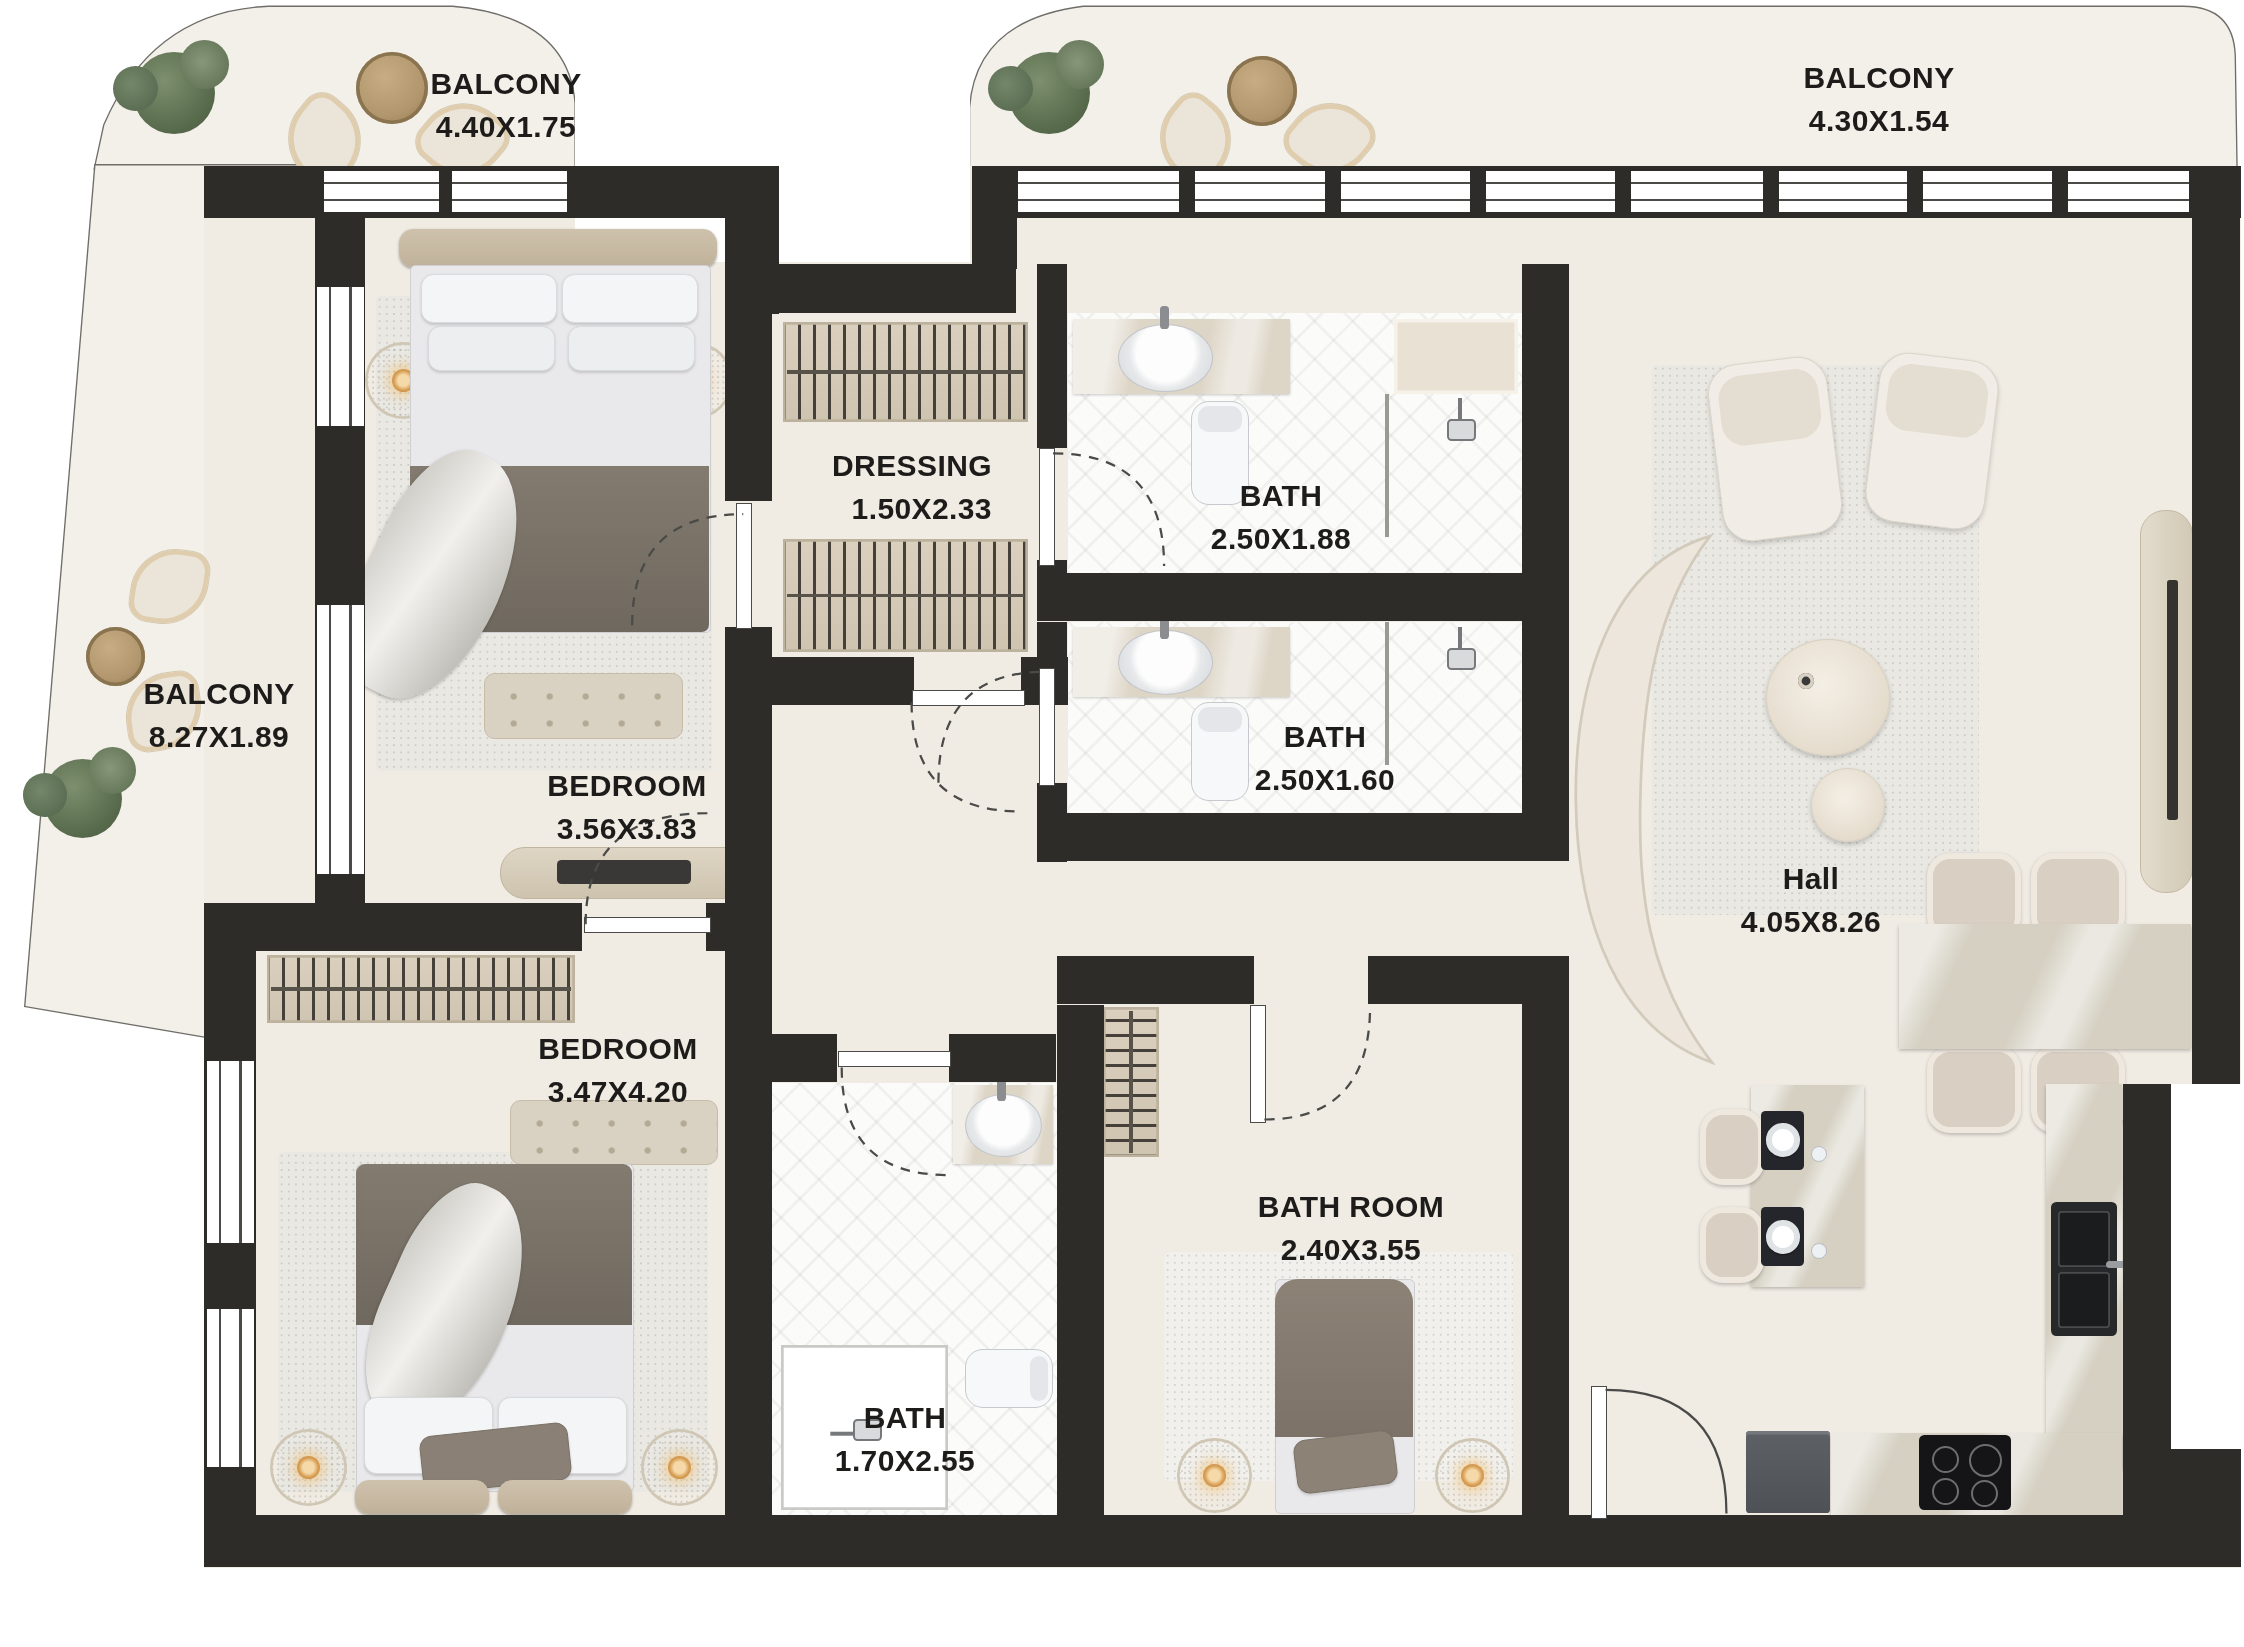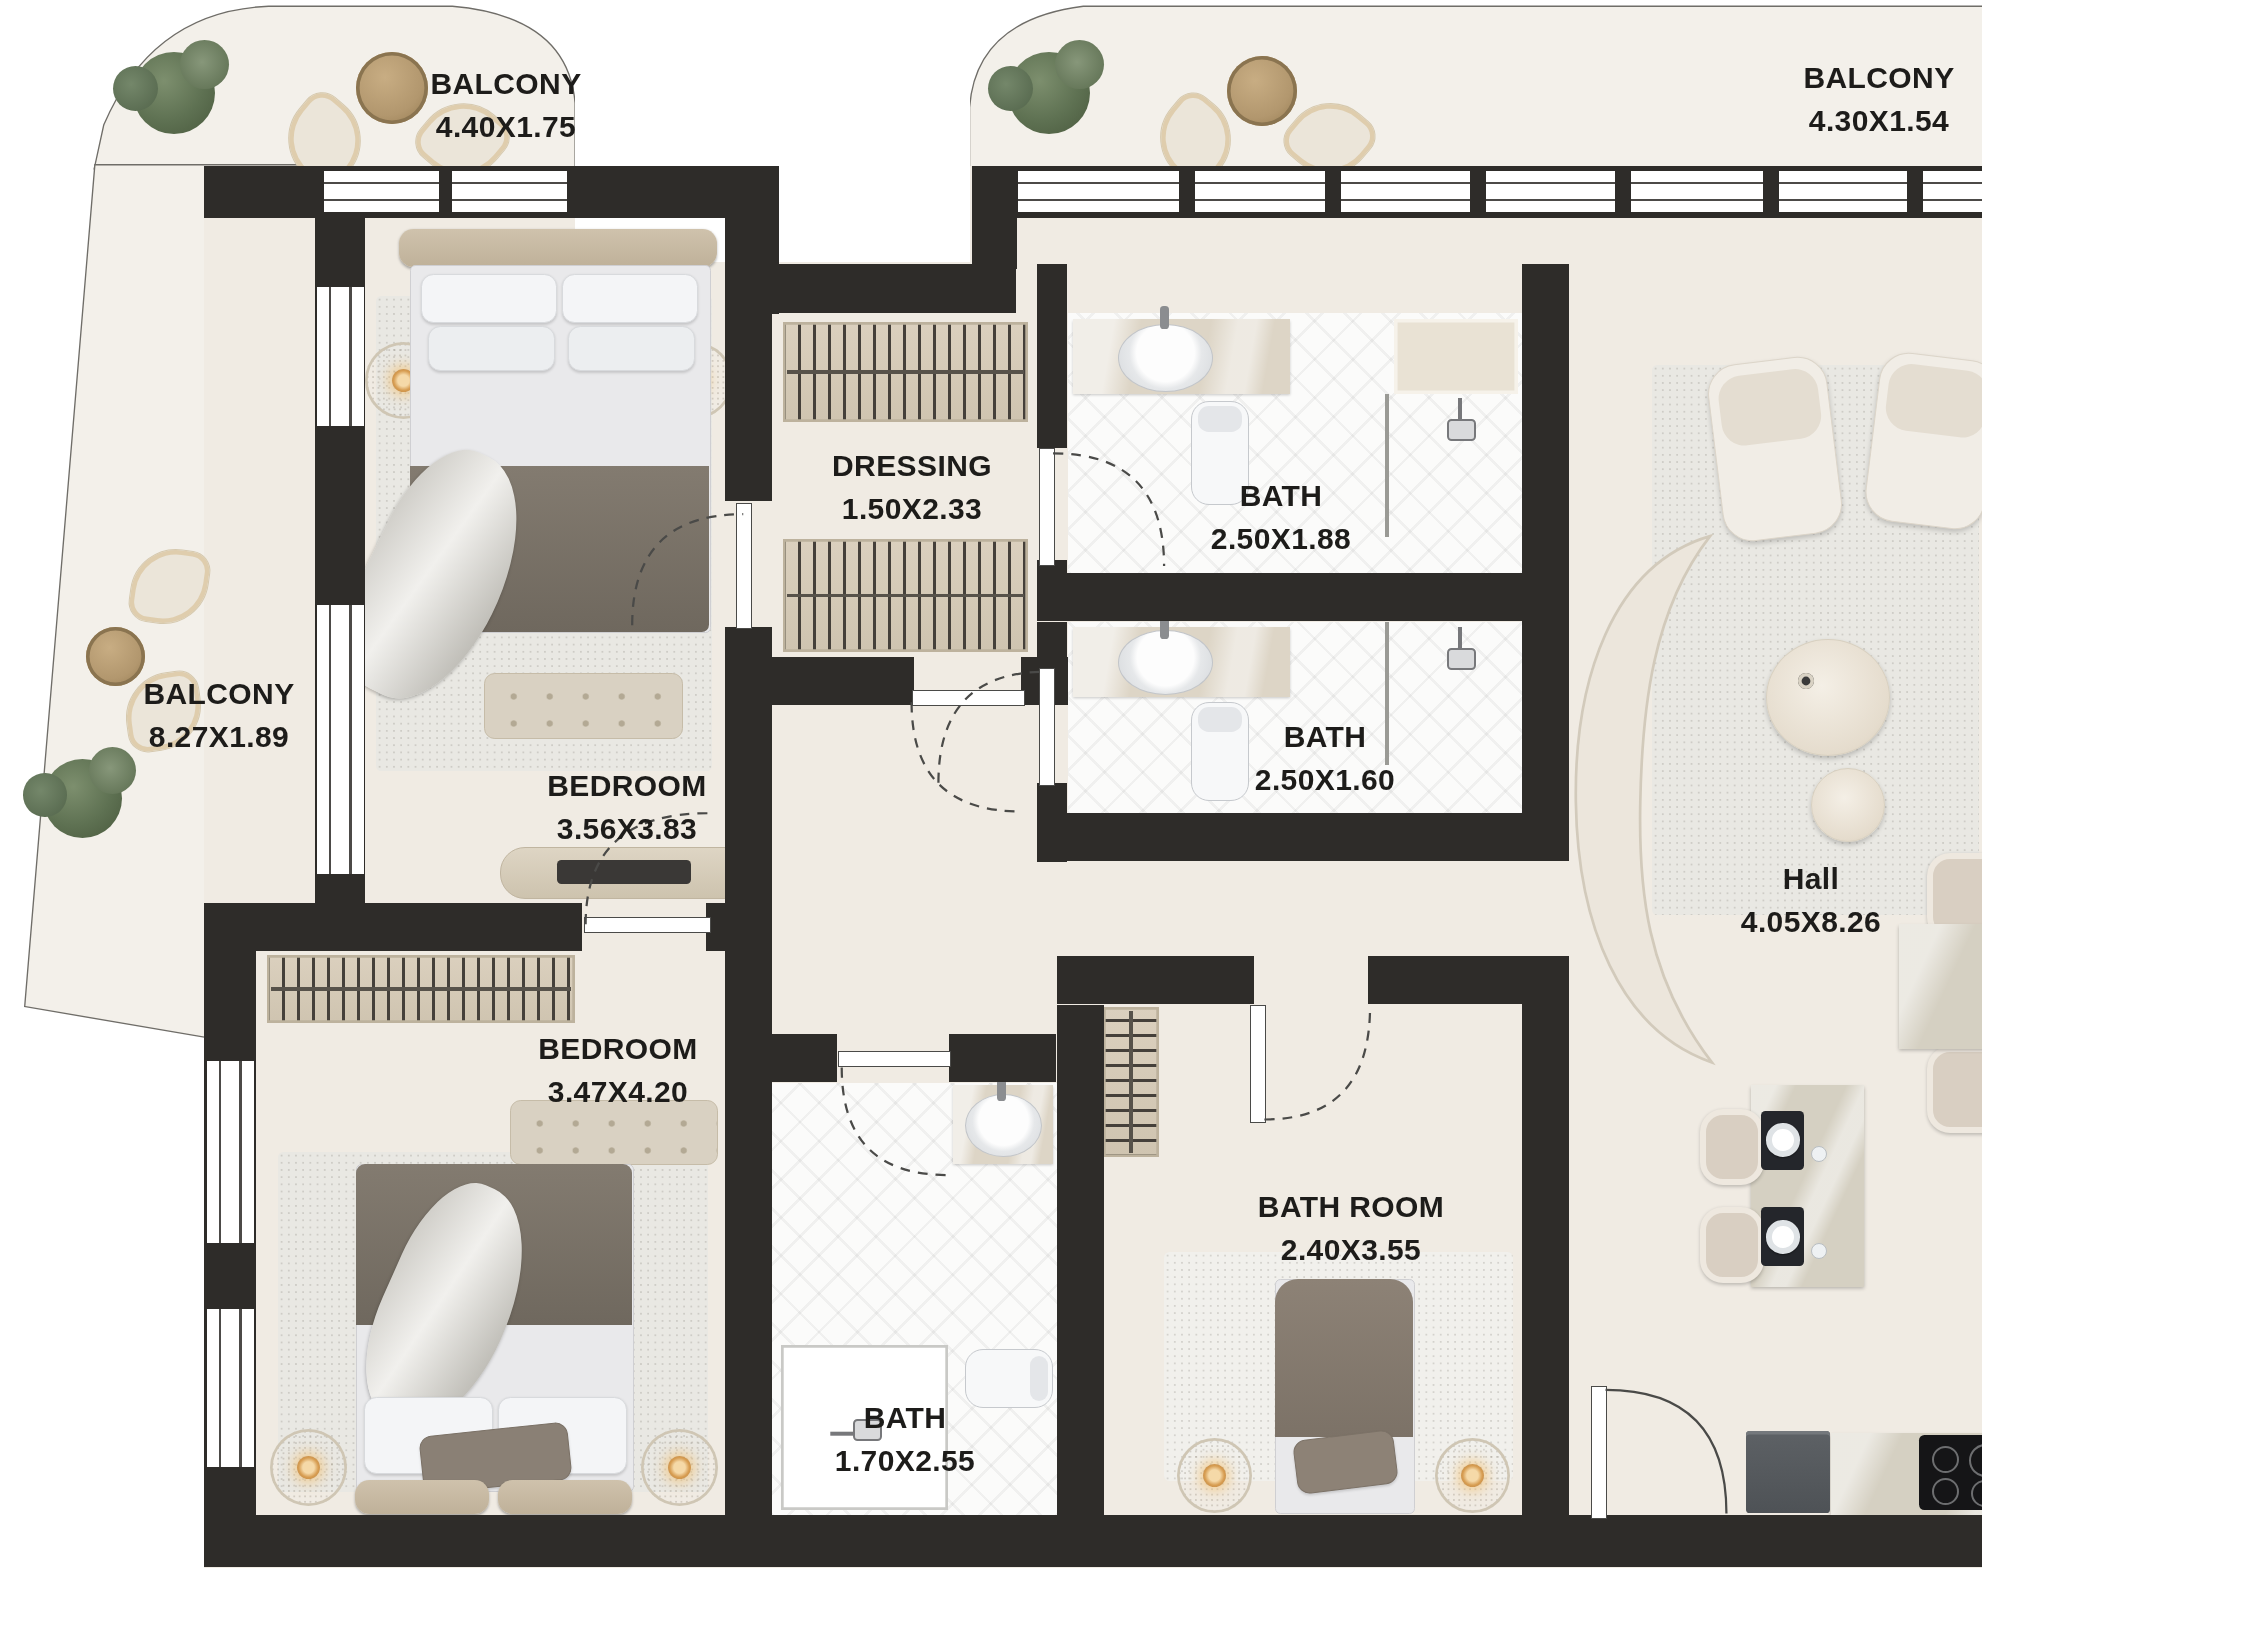--- a/index.html
+++ b/index.html
@@ -1,16 +1,16 @@
 <!DOCTYPE html>
 <html style="font-size:14.3px"><head>
 <meta charset="utf-8">
 <style>
   html,body{margin:0;padding:0;background:#fff;}
-  .stage{position:relative;width:1982px;height:1648px;background:#fff;overflow:hidden;
+  .stage{position:relative;width:2244px;height:1648px;background:#fff;overflow:hidden;
          font-family:"Liberation Sans",sans-serif;}
   .abs{position:absolute;}
   .wall{position:absolute;background:#2e2c29;}
   .floor{position:absolute;background:#f0ebe3;}
   .bathfloor{position:absolute;background:
      repeating-linear-gradient(45deg, rgba(0,0,0,0.045) 0 2.7px, transparent 2.7px 27px),
      repeating-linear-gradient(-45deg, rgba(0,0,0,0.045) 0 2.7px, transparent 2.7px 27px),
      #fbfbfa;}
   .rug{position:absolute;background-color:#e9e8e3;
      background-image:radial-gradient(rgba(110,106,96,0.22) 1.2px, transparent 1.3px);
@@ -337,21 +337,21 @@
     <span>4.30X1.54</span>
   </div>
   <div class="label" style="left:219px;top:716px;">
     <span>BALCONY</span>
     <span>8.27X1.89</span>
   </div>
   <div class="label" style="left:627px;top:808px;">
     <span>BEDROOM</span>
     <span>3.56X3.83</span>
   </div>
-  <div class="label" style="left:912px;top:488px;">
+  <div class="label" style="left:912px;top:488px;text-align:right;">
     <span>DRESSING</span>
     <span>1.50X2.33</span>
   </div>
   <div class="label" style="left:1281px;top:518px;">
     <span>BATH</span>
     <span>2.50X1.88</span>
   </div>
   <div class="label" style="left:1325px;top:759px;">
     <span>BATH</span>
     <span>2.50X1.60</span>

